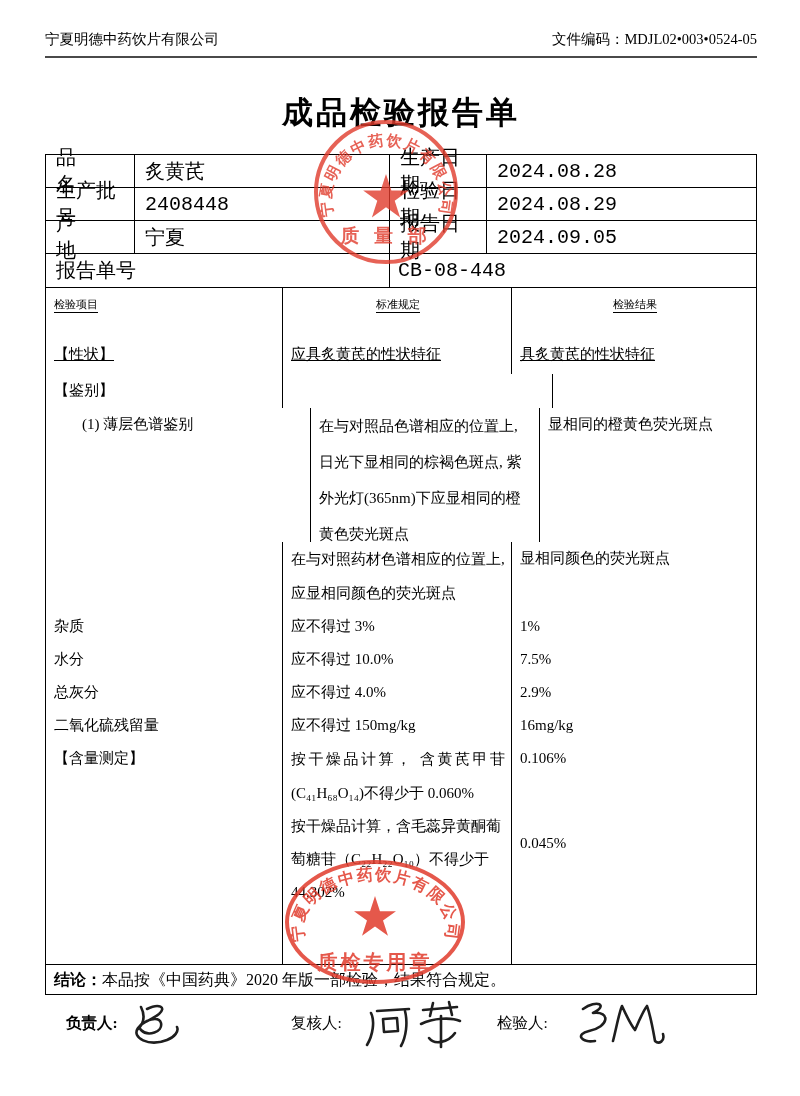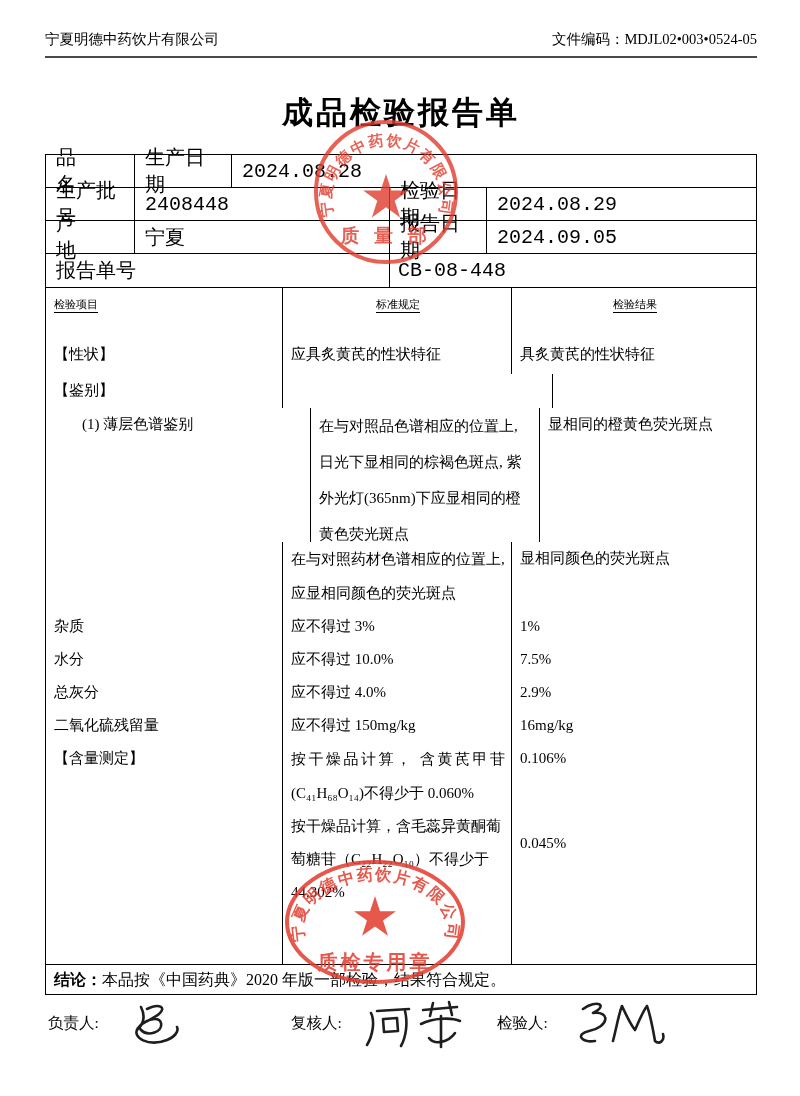--- a/index.html
+++ b/index.html
@@ -42,21 +42,21 @@
   .mrow { display:flex; }
   .mc { padding:0 6px 0 8px; }
   .mc1 { width:237px; border-right:1px solid #000; }
   .mc2 { width:229px; border-right:1px solid #000; }
   .mc3 { flex:1; }
   .mheader { height:50px; }
   .mheader .mc { padding-top:9px; font-size:11px; }
   .mheader .u { text-decoration:underline; text-underline-offset:4px; }
   .mheader .mc2, .mheader .mc3 { text-align:center; }
   .lh { line-height:33px; }
-  .h36 { height:36px; } .h34 { height:34px;gap:41px; } .h33 { height:33px; }
+  .h36 { height:36px;text-decoration:underline; } .h34 { height:34px;gap:41px; } .h33 { height:33px; }
   .h134 { height:134px;margin-left:28px; } .h68 { height:68px; } .h66 { height:66px; }
   .h88 { height:88px; }
   .vcent { display:flex; align-items:center; }
   .mconclusion {
     border-top:1px solid #000; height:30px; line-height:29px;
     padding:0 8px; font-size:16px; display:flex;
   }
   .mconclusion .lbl { font-weight:bold; }
 
   
@@ -82,20 +82,21 @@
       <span class="right">
         <span>文件编码：</span><span>MDJL02•003•0524-05</span>
       </span>
     </div>
 
     <div class="doc-title">成品检验报告单</div>
 
     <div class="itable">
       <div class="irow">
         <div class="ic il1">品　　名</div>
+        <div class="ic iv1">炙黄芪</div>
         <div class="ic il2">生产日期</div>
         <div class="ic iv2">2024.08.28</div>
       </div>
       <div class="irow">
         <div class="ic il1">生产批号</div>
         <div class="ic iv1">2408448</div>
         <div class="ic il2">检验日期</div>
         <div class="ic iv2">2024.08.29</div>
       </div>
       <div class="irow">
@@ -184,21 +185,21 @@
         <div class="mc mc3"></div>
       </div>
 
       <div class="mconclusion">
         <span class="lbl">结论：</span>
         <span>本品按《中国药典》2020 年版一部检验，结果符合规定。</span>
       </div>
     </div>
 
     <div class="sign-row">
-      <span class="sign-label" style="left:3px;">负责人:</span>
+      <span class="sign-label" style="left:21px;font-weight:bold;">负责人:</span>
       <span class="sig" style="left:62px; top:2px;">
         <svg width="120" height="52" viewBox="0 0 120 52">
           <path d="M34,6 C38,14 37,22 31,28"></path>
           <path d="M40,8 C52,2 60,6 52,13 C42,21 28,23 34,29 C41,36 56,31 54,22 C52,15 38,18 31,27 C24,37 42,46 60,39 C68,36 72,30 70,26"></path>
         </svg>
       </span>
 
       <span class="sign-label" style="left:246px;">复核人:</span>
       <span class="sig" style="left:312px; top:0;">
         <svg width="130" height="56" viewBox="0 0 130 56">

